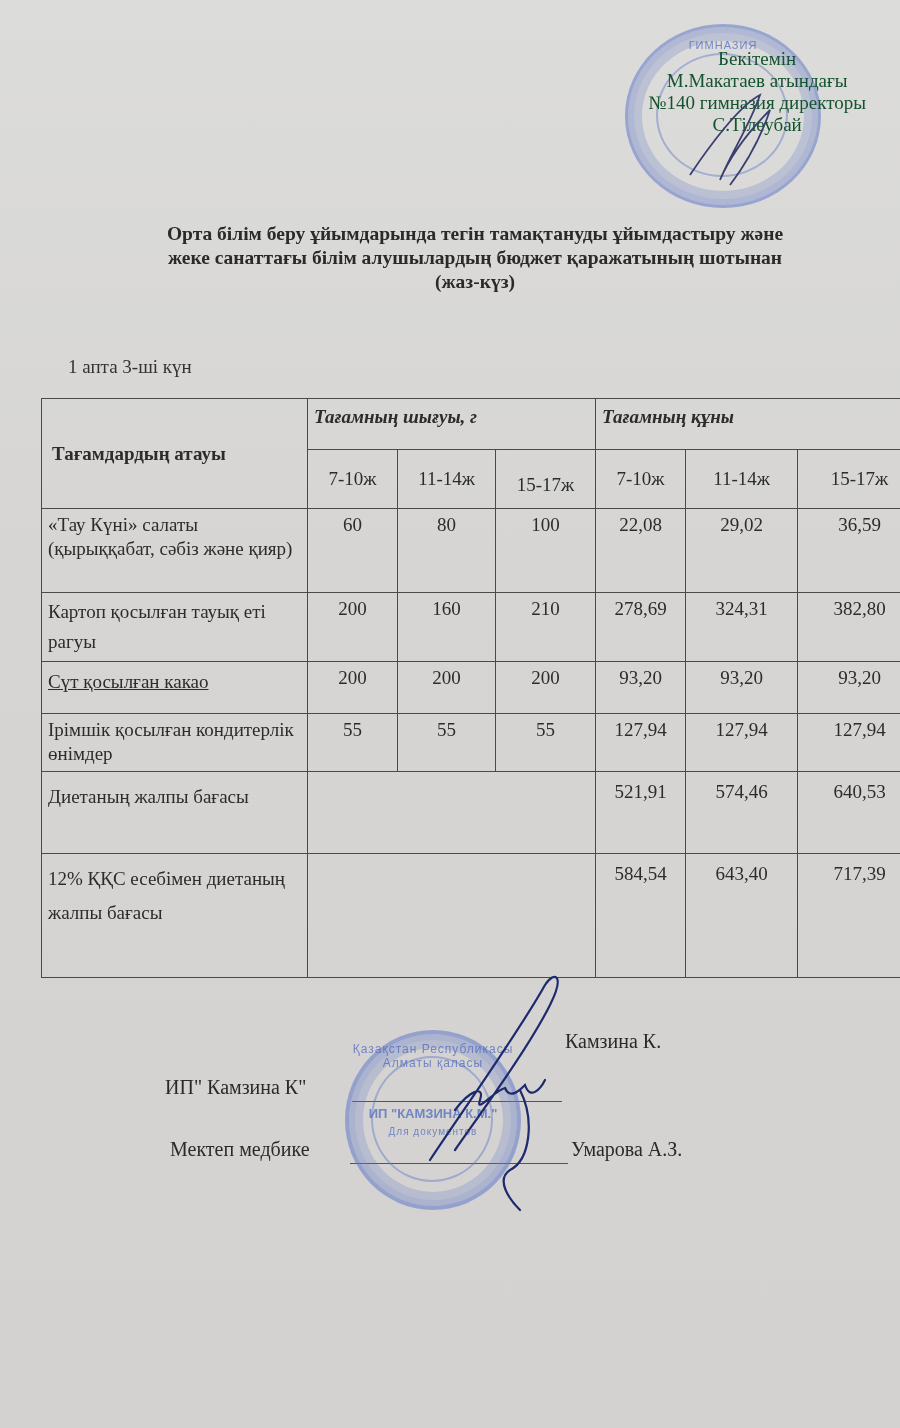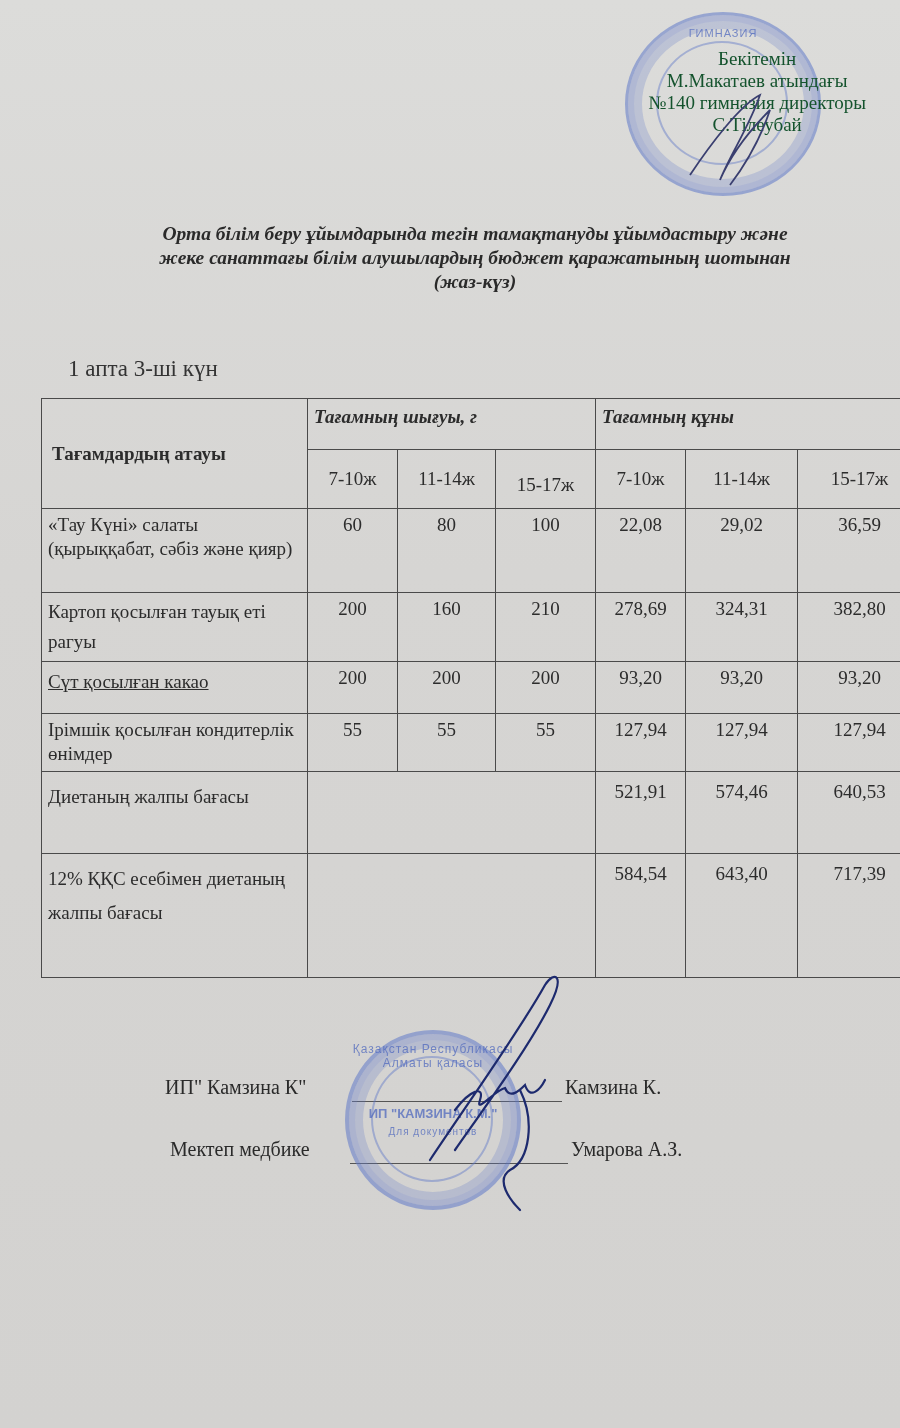--- a/index.html
+++ b/index.html
@@ -43,27 +43,26 @@
     font-size: 11px; letter-spacing: 1px;
   }
 
   
   .title {
     left: 60px; width: 830px; top: 222px;
     text-align: center;
     font-weight: bold;
     font-size: 19.5px; line-height: 24px;
     color: #2a2a2a;
-    font-style: italic;
   }
   .title div { white-space: nowrap; }
 
   .day-label {
     left: 68px; top: 356px;
-    font-size: 23px;
+    font-size: 19px;
     color: #333;
   }
 
   
   table.menu {
     position: absolute;
     left: 41px; top: 398px;
     border-collapse: collapse;
     font-size: 19px;
     color: #2c2c2c;
@@ -92,21 +91,21 @@
   }
   .sig-line {
     position: absolute; height: 0;
     border-top: 1px solid #555;
   }
   .scribble { z-index: 4; }
 </style>
 </head>
 <body>
 
-<div class="abs stamp" style="left:625px; top:12px; width:190px; height:178px;">
+<div class="abs stamp" style="left:625px; top:24px; width:190px; height:178px;">
   <div class="stamp-inner" style="left:28px; top:26px; width:128px; height:120px;"></div>
   <div class="stamp-text" style="top:12px;">ГИМНАЗИЯ</div>
 </div>
 <svg class="abs scribble" width="120" height="110" style="left:670px; top:85px;">
   <path d="M20 90 C 40 60, 70 20, 90 10 C 80 40, 60 70, 50 95 C 65 60, 95 30, 100 25 C 90 55, 75 80, 60 100" stroke="#3a3f70" stroke-width="1.8" fill="none"></path>
 </svg>
 
 <div class="abs approval">
   <div>Бекітемін</div>
   <div>М.Макатаев атындағы</div>
@@ -205,21 +204,21 @@
   <div class="stamp-inner" style="left:22px; top:22px; width:118px; height:122px;"></div>
   <div class="stamp-text" style="top:8px; font-size:12px;">Қазақстан Республикасы Алматы қаласы</div>
   <div class="stamp-text" style="top:72px; font-size:13px; font-weight:bold; letter-spacing:0;">ИП "КАМЗИНА К.М."</div>
   <div class="stamp-text" style="top:92px; font-size:10px;">Для документов</div>
 </div>
 
 <div class="abs sig-row" style="left:165px; top:1076px;">
   <span>ИП" Камзина К"</span>
 </div>
 <div class="sig-line" style="left:352px; top:1101px; width:210px;"></div>
-<div class="abs sig-row" style="left:565px; top:1076px;">Камзина К.</div>
+<div class="abs sig-row" style="left:565px; top:1030px;">Камзина К.</div>
 
 <div class="abs sig-row" style="left:170px; top:1138px;">
   <span>Мектеп медбике</span>
 </div>
 <div class="sig-line" style="left:350px; top:1163px; width:218px;"></div>
 <div class="abs sig-row" style="left:571px; top:1138px;">Умарова А.З.</div>
 
 <svg class="abs scribble" width="260" height="260" style="left:360px; top:960px;">
   <path d="M 70 200 C 110 140, 160 70, 185 25 C 195 10, 205 15, 190 45 C 170 85, 130 140, 95 190
            M 95 150 C 110 130, 125 125, 120 140 C 115 155, 135 130, 145 128 C 150 140, 160 130, 165 125 C 170 140, 180 130, 185 120

